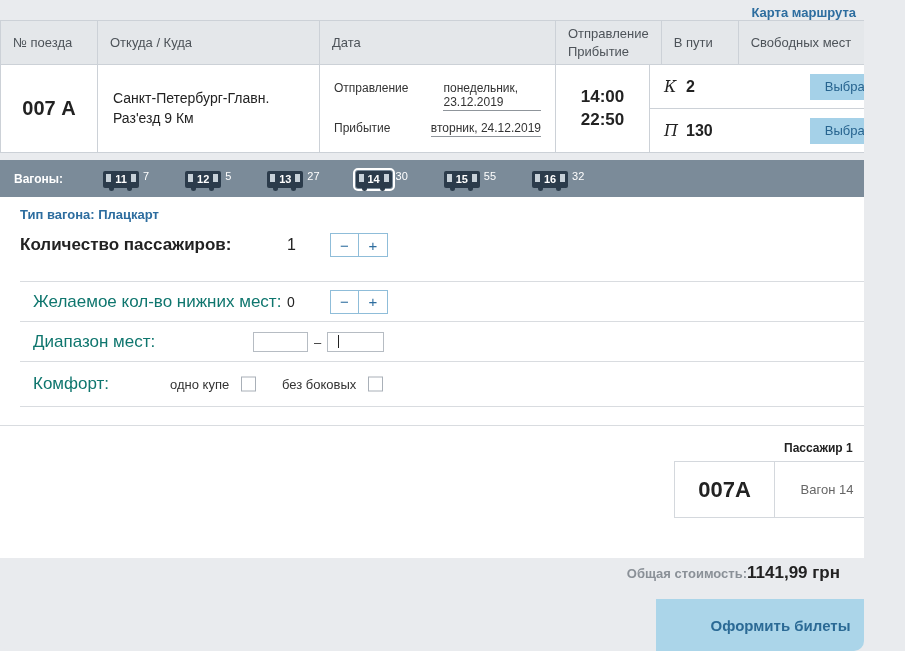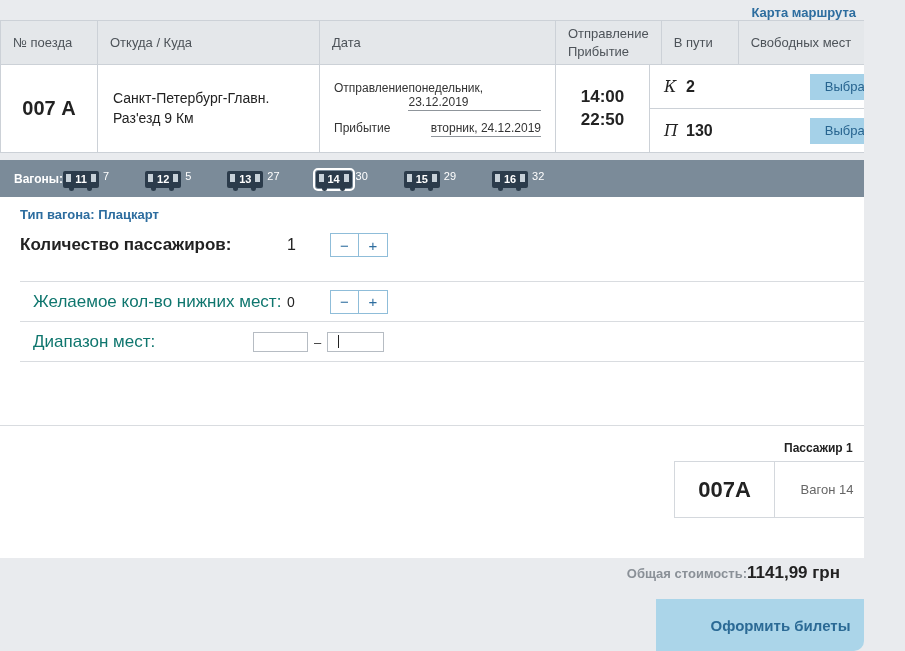--- a/index.html
+++ b/index.html
@@ -20,33 +20,33 @@
   .col-train { flex:0 0 97px; }
   .col-route { flex:0 0 222px; }
   .col-date  { flex:0 0 236px; }
   .col-times { flex:0 0 94px; }
   .col-dur   { flex:0 0 77px; }
   .col-seats { flex:1 1 auto; }
   .train-no { display:flex; align-items:center; justify-content:center; font-size:20px; font-weight:bold; color:#222; }
   .route { display:flex; flex-direction:column; justify-content:center; padding:0 15px; font-size:14px; color:#222; line-height:1.4; }
   .dates { display:flex; flex-direction:column; justify-content:center; gap:10px; padding:0 14px; }
   .date-line { display:flex; justify-content:space-between; align-items:baseline; font-size:12px; color:#333; }
-  .dval { border-bottom:1px solid #8f959b; padding-bottom:1px; }
+  .dval { border-bottom:1px solid #8f959b; padding-bottom:1px;margin-left:35px; }
   .times { display:flex; flex-direction:column; align-items:center; justify-content:center; font-size:17px; font-weight:bold; color:#222; line-height:1.3; }
   .dur { display:flex; align-items:center; justify-content:center; font-size:17px; font-weight:bold; color:#222; }
   .seats { display:flex; flex-direction:column; }
   .seat-row { flex:1; display:flex; align-items:center; padding:0 12px 0 14px; }
   .seat-row + .seat-row { border-top:1px solid #ccd1d7; }
   .sletter { font-family:"DejaVu Serif", serif; font-style:italic; font-size:16px; color:#222; width:16px; }
   .scount { font-weight:bold; font-size:16px; color:#222; margin-left:6px; }
   .choose-btn { margin-left:auto; width:82px; height:26px; background:#a5d1e8; color:#27648f; border:none; font-size:13px; font-family:inherit; cursor:pointer; }
 
   
   .wagon-bar { position:absolute; top:160px; left:0; width:905px; height:37px; background:#7b8b99; display:flex; align-items:center; padding:0 14px; }
-  .wagons-label { color:#fff; font-weight:bold; font-size:12px; }
+  .wagons-label { color:#fff; font-weight:bold; font-size:12px; margin-right:40px; }
   .wagon-list { display:flex; align-items:center; gap:36px; }
   .wagon { display:flex; align-items:flex-start; gap:4px; cursor:pointer; }
   .wagon-icon { position:relative; width:36px; height:17px; background:#2b3b4b; border-radius:2px; display:flex; align-items:center; justify-content:center; margin-top:1px; }
   .wagon-icon::before, .wagon-icon::after { content:""; position:absolute; top:3px; width:5px; height:8px; background:#c7d1d9; }
   .wagon-icon::before { left:3px; }
   .wagon-icon::after { right:3px; }
   .wheels { position:absolute; bottom:-3px; left:6px; width:5px; height:5px; border-radius:50%; background:#2b3b4b; box-shadow:18px 0 0 #2b3b4b; }
   .wagon.selected .wagon-icon { outline:2px solid #fff; outline-offset:1px; }
   .wnum { color:#fff; font-size:11px; font-weight:bold; position:relative; z-index:1; }
   .wcount { color:#fff; font-size:11px; line-height:1; margin-top:1px; }
@@ -175,21 +175,21 @@
             <span class="wnum">14</span>
             <i class="wheels"></i>
           </span>
         <span class="wcount">30</span>
       </div>
       <div class="wagon">
         <span class="wagon-icon">
             <span class="wnum">15</span>
             <i class="wheels"></i>
           </span>
-        <span class="wcount">29</span>
+        <span class="wcount">55</span>
       </div>
       <div class="wagon">
         <span class="wagon-icon">
             <span class="wnum">16</span>
             <i class="wheels"></i>
           </span>
         <span class="wcount">32</span>
       </div>
     </div>
   </div>
@@ -217,20 +217,27 @@
           <button class="step">−</button>
           <button class="step">+</button>
         </span>
       </div>
       <div class="opt-row">
         <span class="opt-label">Диапазон мест:</span>
         <input class="range-input from" type="text" value="" style="">
         <span class="range-dash">–</span>
         <input class="range-input to" type="text" value="" style="">
       </div>
+      <div class="opt-row comfort">
+        <span class="opt-label">Комфорт:</span>
+        <span class="copt-label c1">одно купе</span>
+        <span class="checkbox c1"></span>
+        <span class="copt-label c2">без боковых</span>
+        <span class="checkbox c2"></span>
+      </div>
     </div>
 
     <div class="panel-divider"></div>
 
     <div class="pass-title">Пассажир 1</div>
     <div class="pass-card">
       <div class="pc-train">007A</div>
       <div class="pc-wagon">
         <span>Вагон 14</span>
         <span class="pc-close">×</span>

